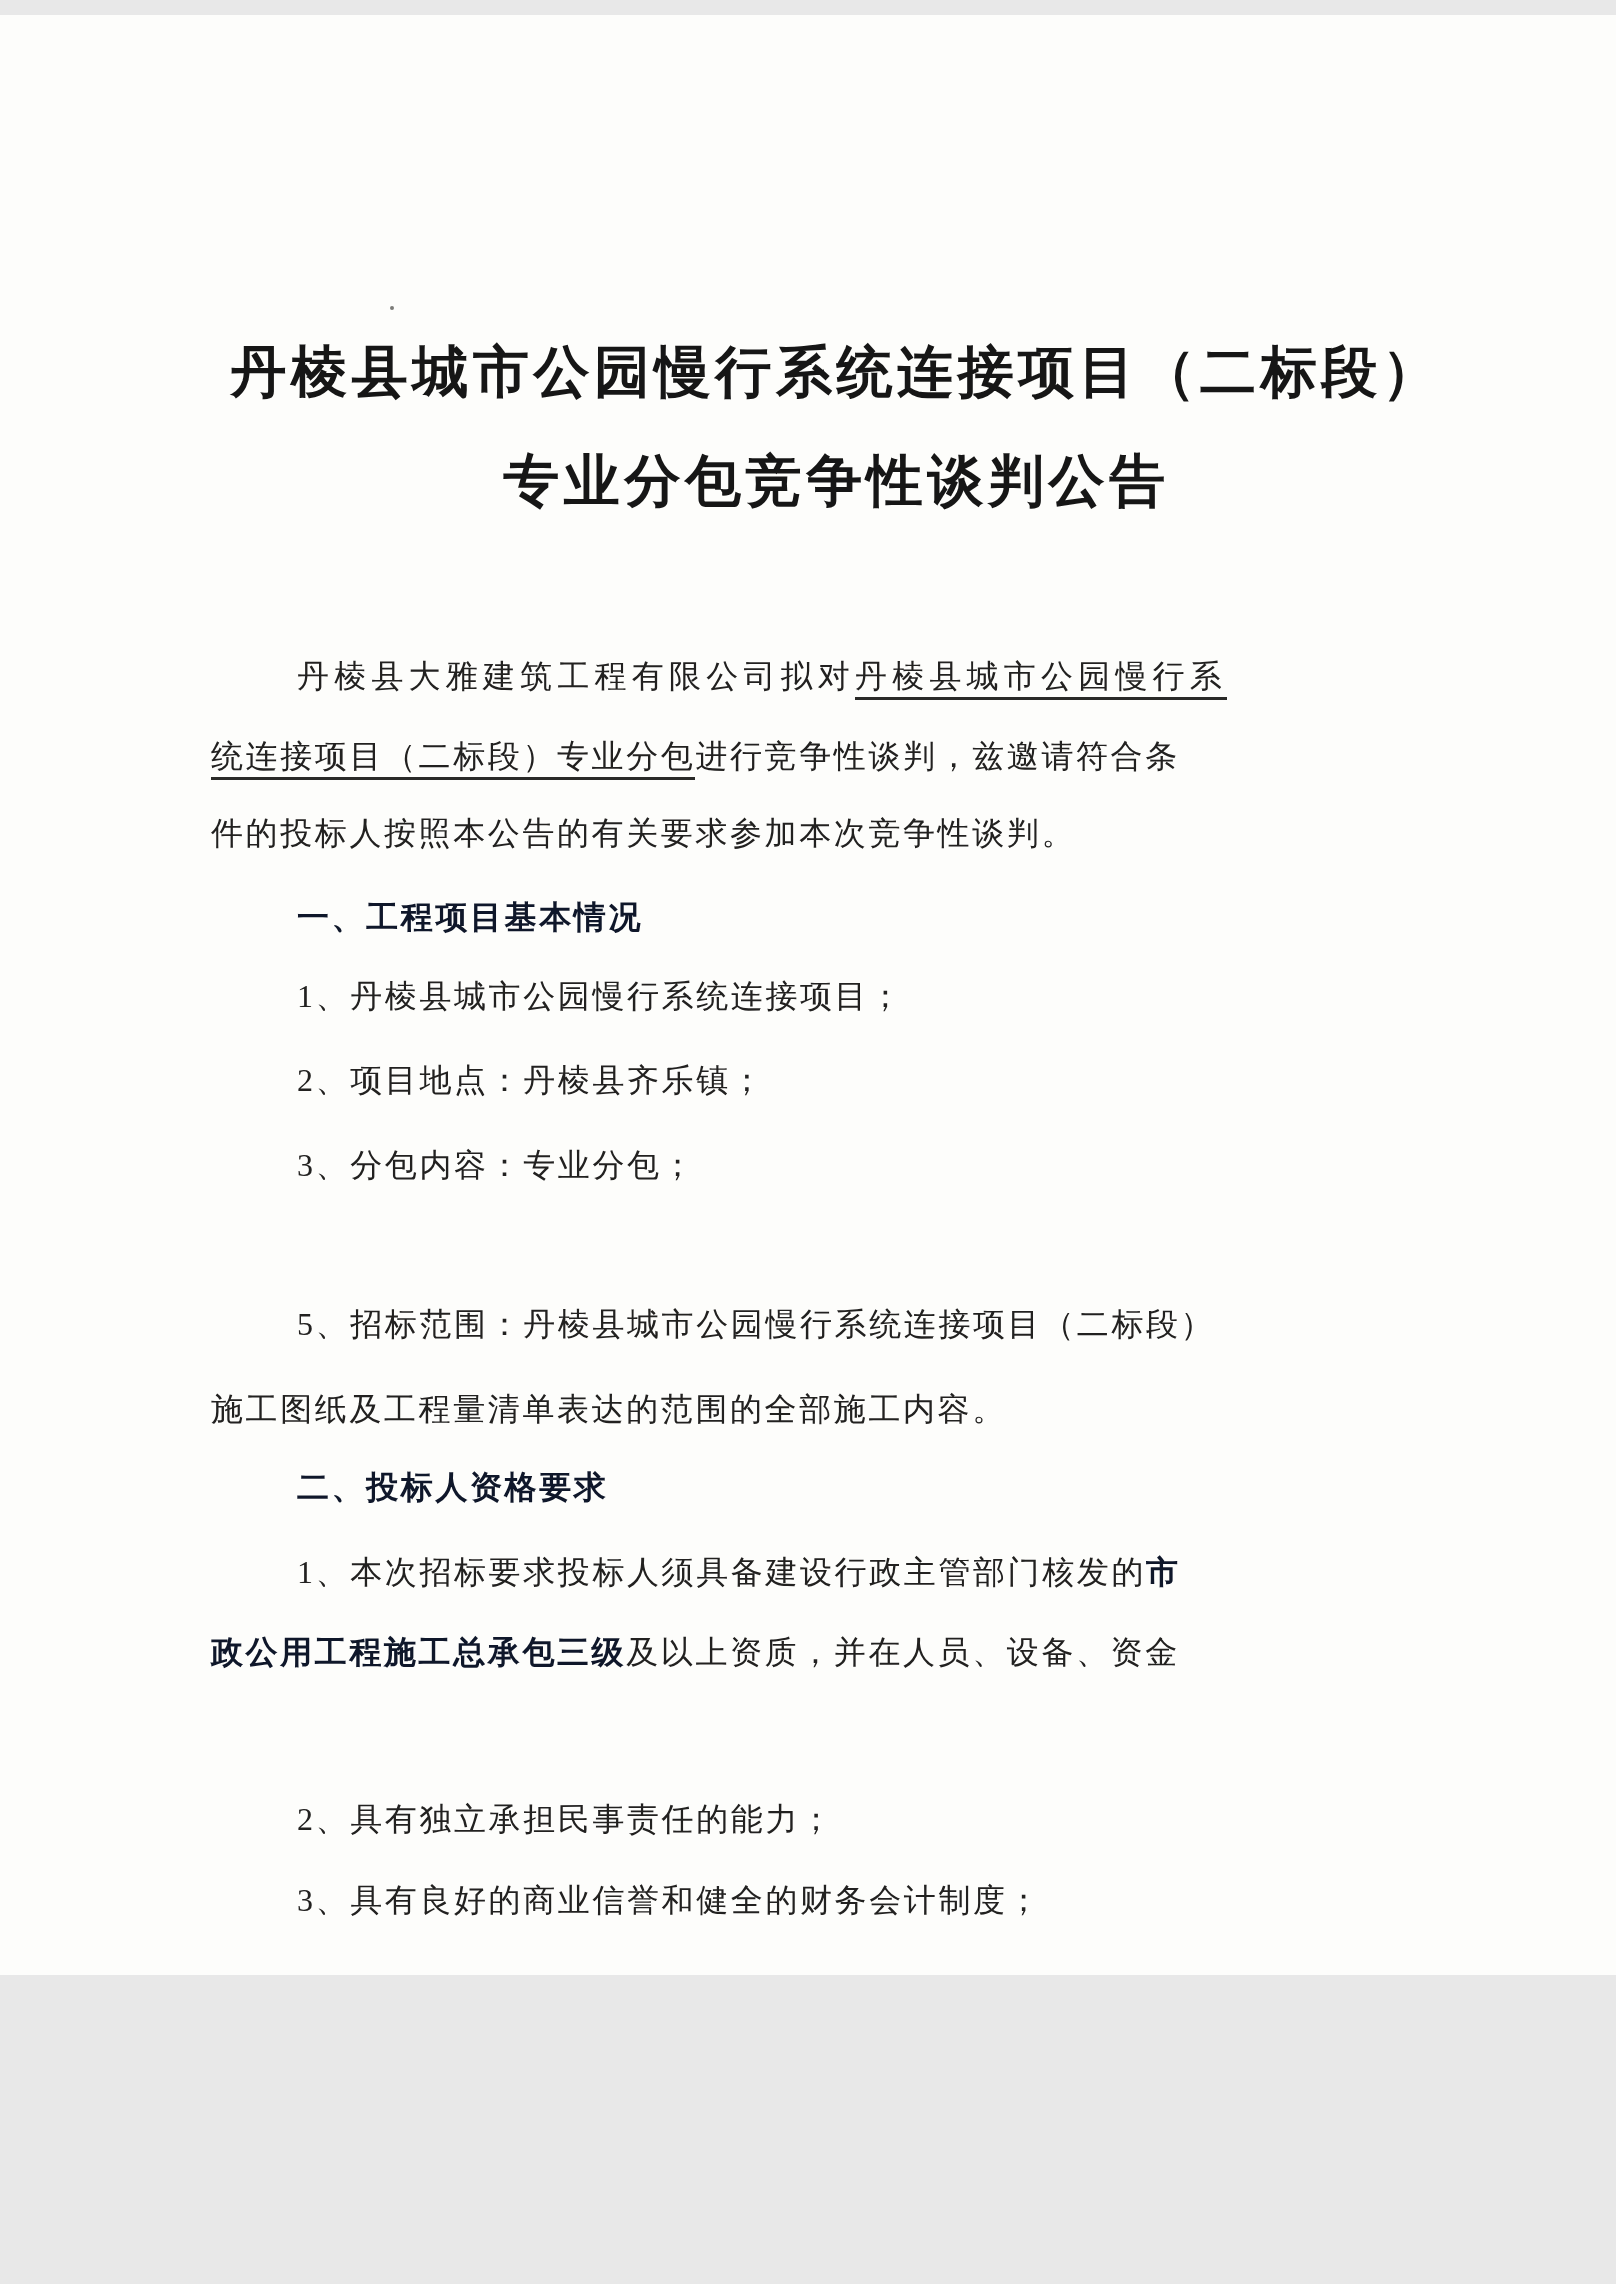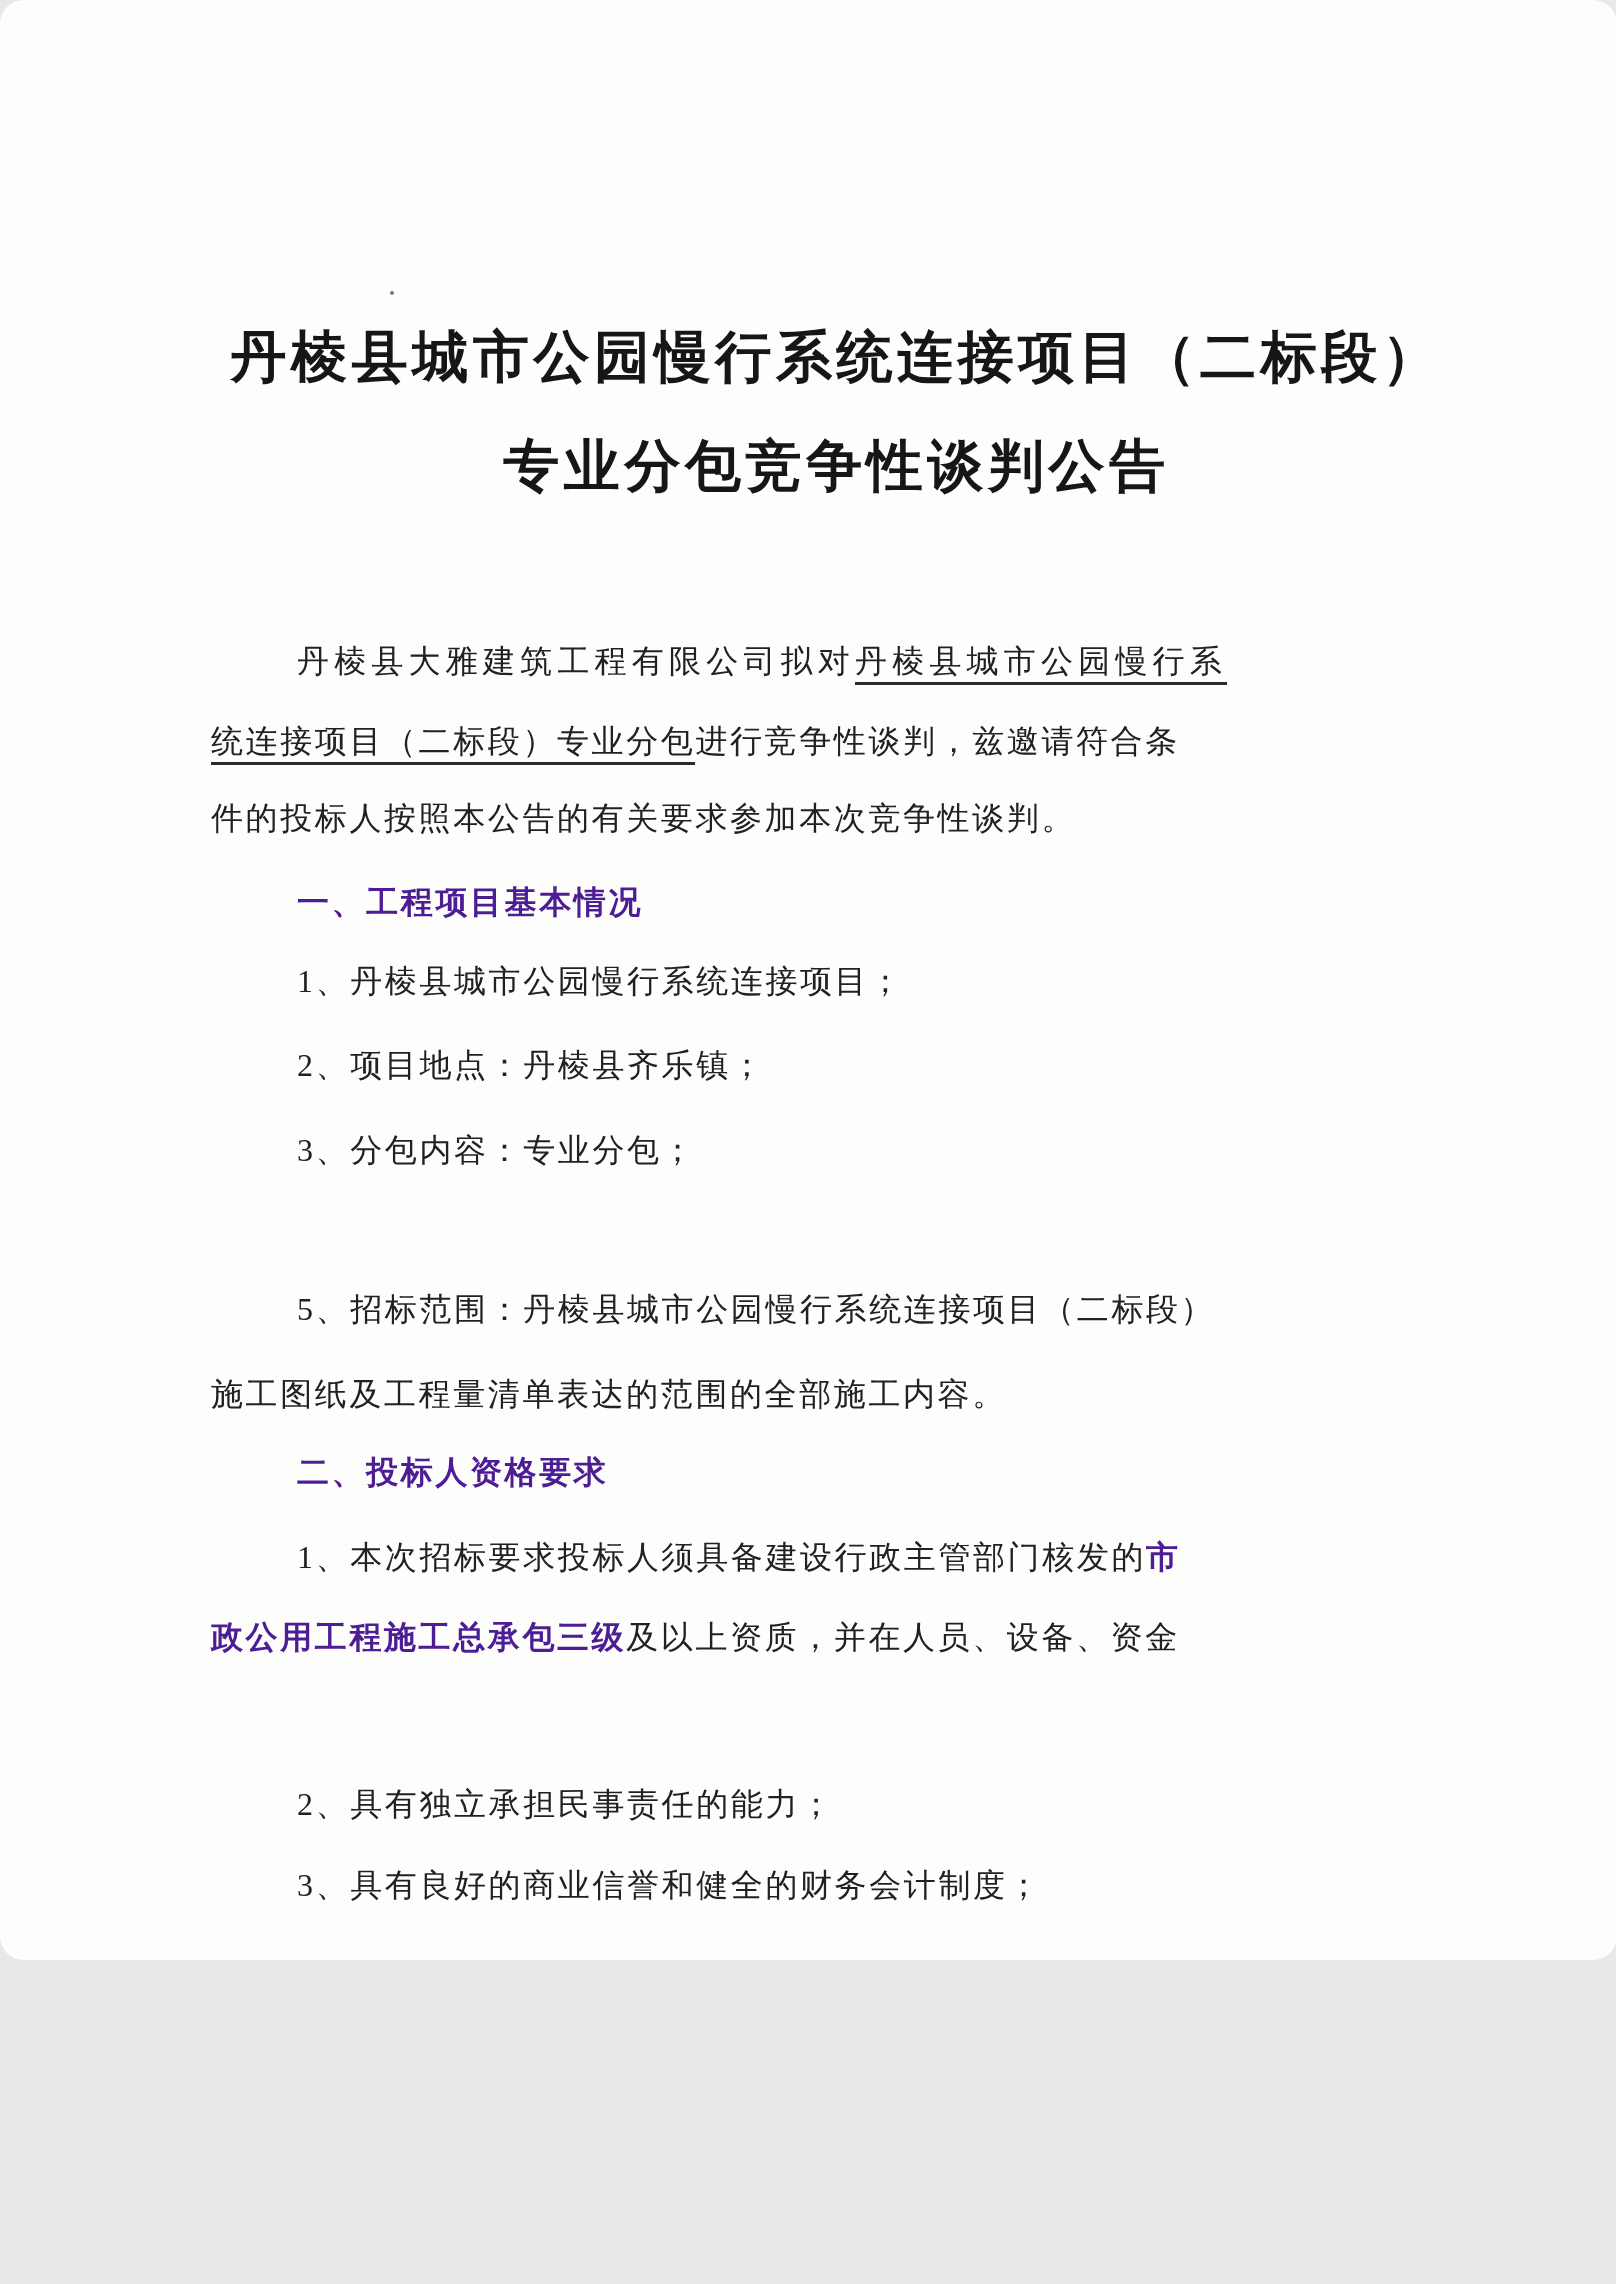--- a/index.html
+++ b/index.html
@@ -4,26 +4,25 @@
 <style>
   html, body {
     margin: 0;
     padding: 0;
     background: #e8e8e8;
   }
   .page {
     position: relative;
     width: 1617px;
     height: 1960px;
-    margin: 0 auto;
+    margin: 15px auto;
     background: #fdfdfb;
     color: #1d1d1d;
     overflow: hidden;
     font-family: "Liberation Serif", "DejaVu Serif", serif;
-    border-radius: 24px;
   }
   .line {
     position: absolute;
     white-space: nowrap;
   }
   
   .t {
     left: 28px;
     width: 1617px;
     text-align: center;
@@ -40,21 +39,21 @@
     letter-spacing: 2.6px;
     color: #222120;
   }
   .w { letter-spacing: 5.2px; }      
   .m   { left: 211px; }            
   .ind { left: 297px; }            
   
   .hei {
     font-family: "Liberation Sans", "DejaVu Sans", sans-serif;
     font-weight: 700;
-    color: #4c1d95;
+    color: #0f172a;
   }
   .u {
     border-bottom: 3.9px solid #2a2a28;
     padding-bottom: 3.3px;
   }
   .pagenum {
     left: 0;
     width: 1617px;
     text-align: center;
     font-size: 29px;

